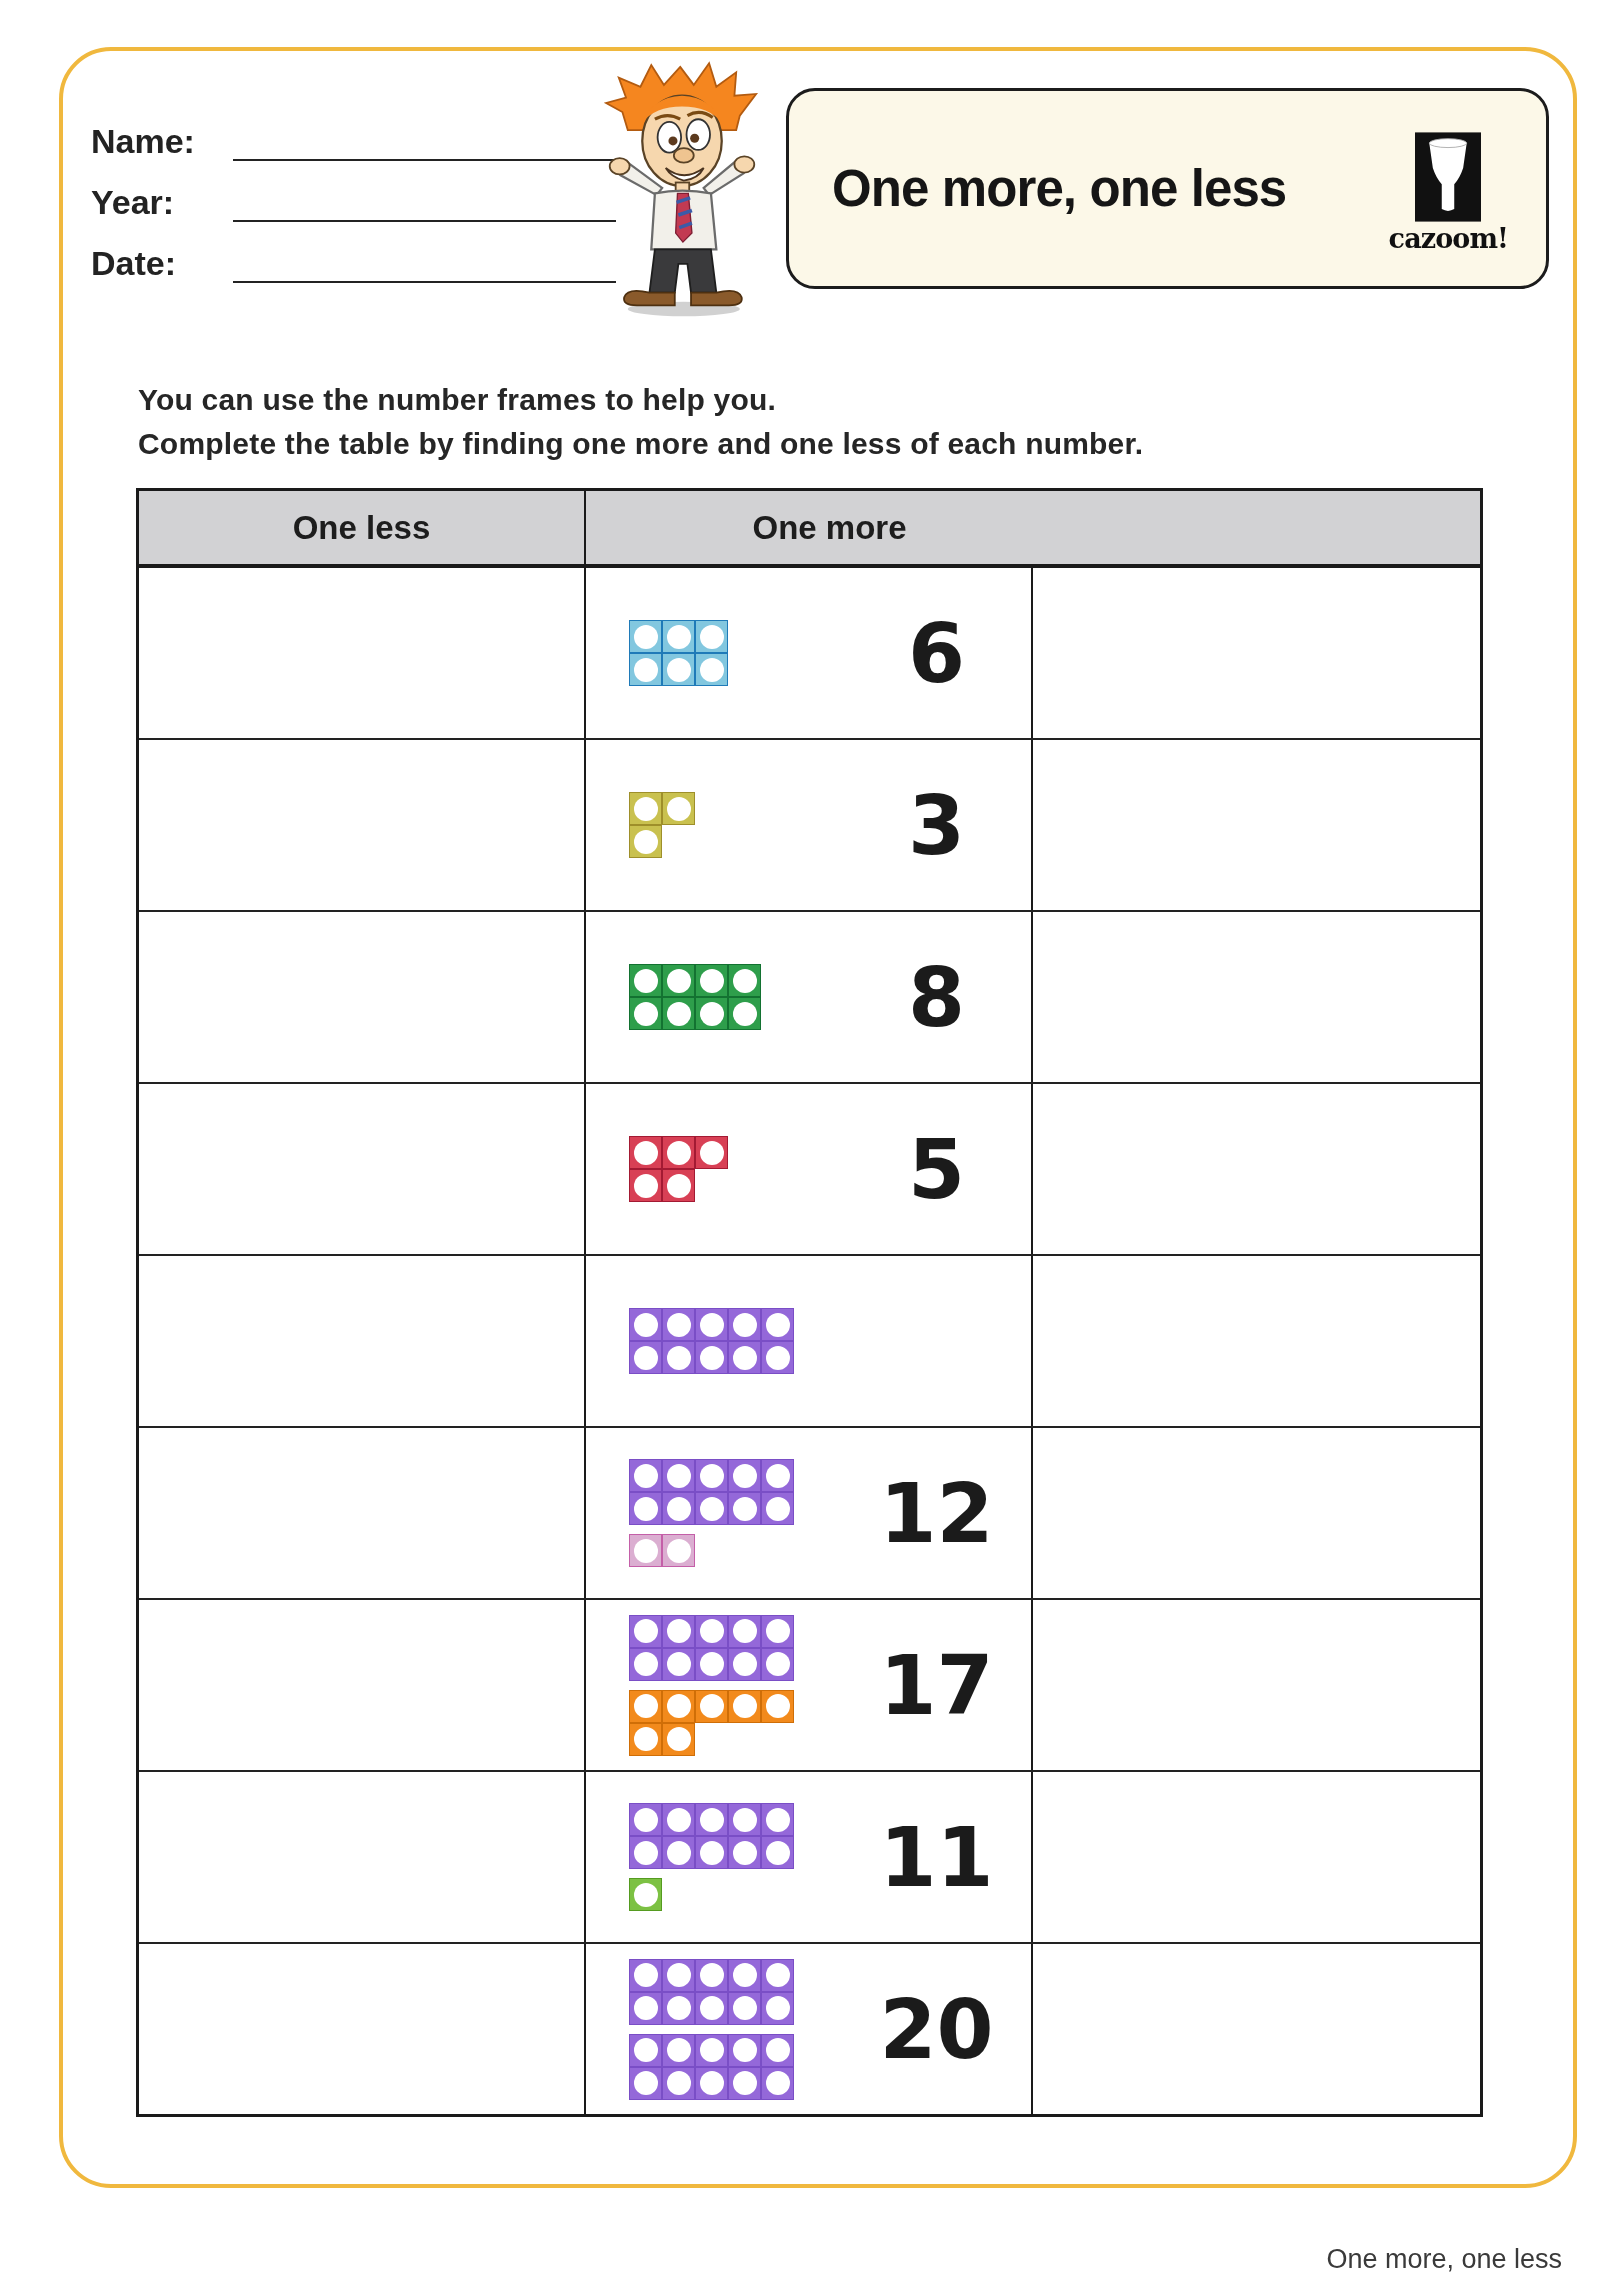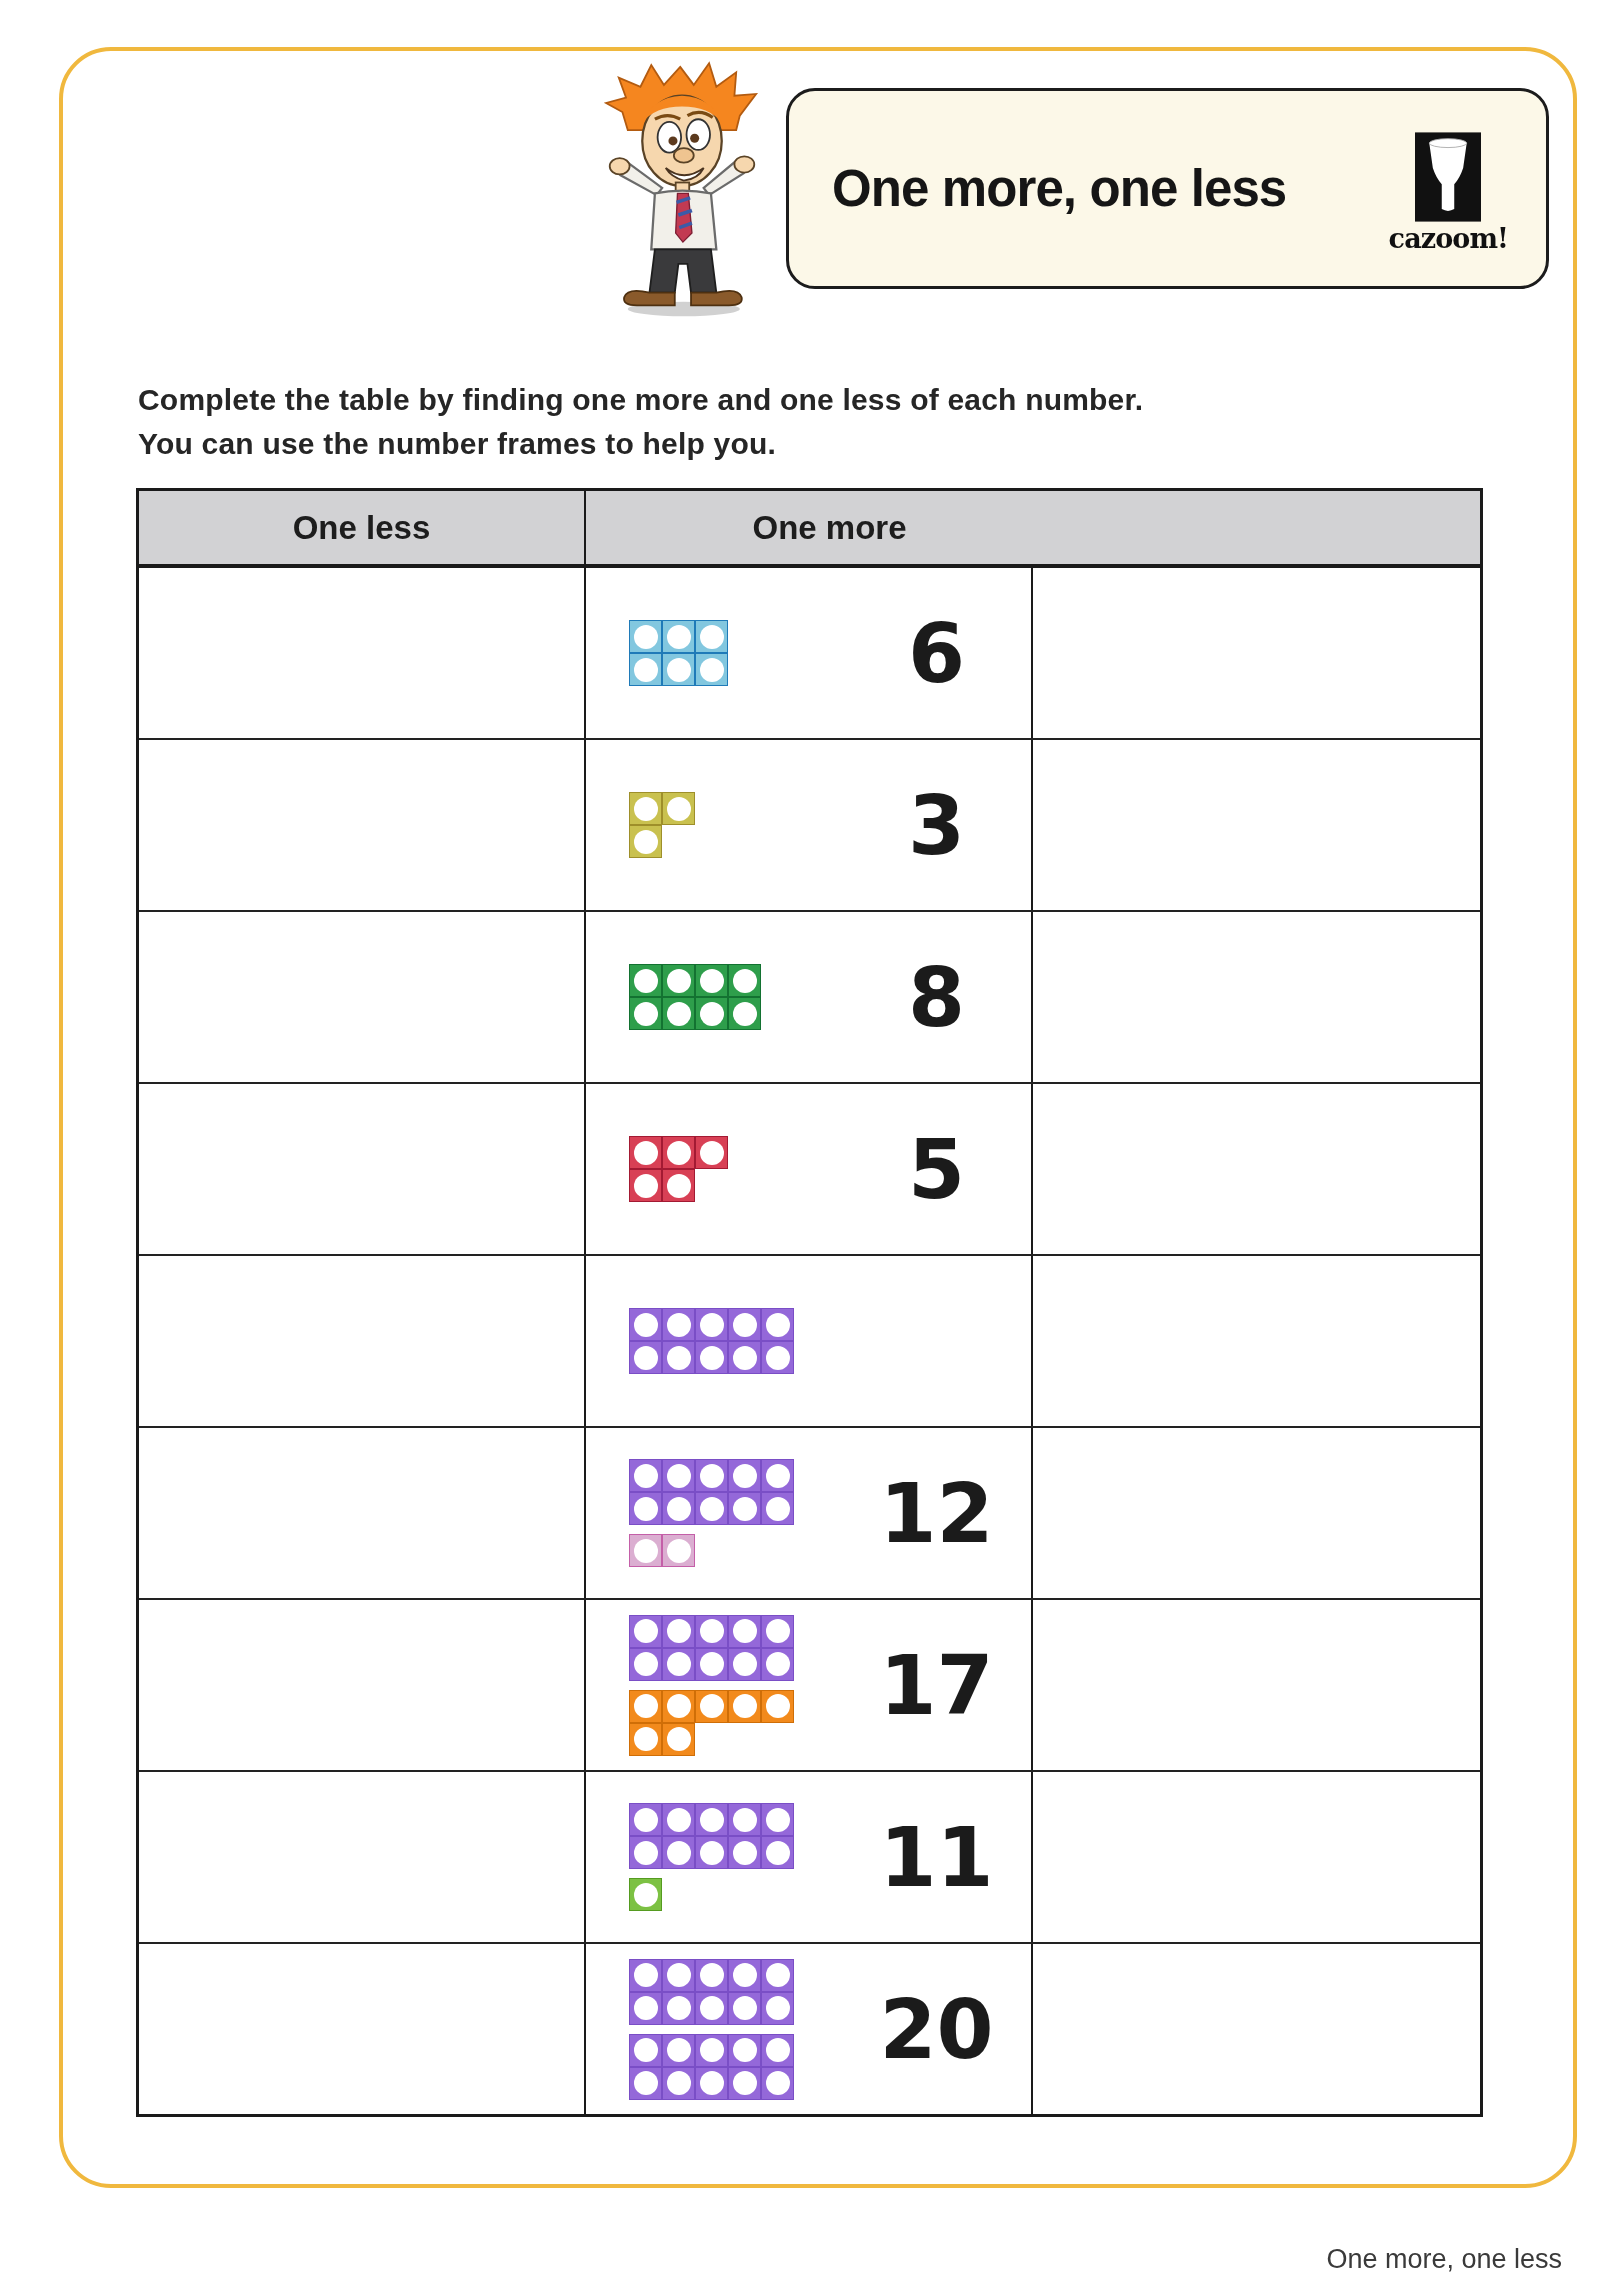--- a/index.html
+++ b/index.html
@@ -54,20 +54,34 @@
   .footer-left{position:absolute;left:68px;top:2209px;font-size:28px;color:#171717;line-height:38px;}
   .footer-left a{color:#1254C8;text-decoration:underline;}
   .footer-right{position:absolute;right:54px;top:2244px;font-size:27px;color:#3a3a3a;}
 </style>
 </head>
 <body>
 
 <div class="page">
   <div class="border-frame"></div>
 
+  <div class="fields">
+    <div class="field-row">
+      <span class="field-label">Name:</span>
+      <span class="field-line"></span>
+    </div>
+    <div class="field-row">
+      <span class="field-label">Year:</span>
+      <span class="field-line"></span>
+    </div>
+    <div class="field-row">
+      <span class="field-label">Date:</span>
+      <span class="field-line"></span>
+    </div>
+  </div>
 
   <svg class="character" viewBox="0 0 180 290">
     <ellipse cx="92" cy="280" rx="62" ry="8" fill="#000" opacity="0.18"></ellipse>
     <path d="M88,12 L103,32 L120,8 L128,34 L150,18 L148,44 L172,42 L154,66 L150,82 L30,82 L24,62 L6,52 L28,46 L20,24 L44,34 L56,10 L70,32 Z" fill="#F5861F" stroke="#B35B10" stroke-width="2"></path>
     <ellipse cx="90" cy="94" rx="44" ry="50" fill="#F6D7AE" stroke="#5a4326" stroke-width="2.5"></ellipse>
     <path d="M46,74 Q56,46 90,44 Q124,46 134,74 Q120,56 90,56 Q60,56 46,74 Z" fill="#F5861F"></path>
     <path d="M60,70 Q74,62 88,70" stroke="#7a4a13" stroke-width="3.5" fill="none"></path>
     <path d="M96,66 Q110,58 124,68" stroke="#7a4a13" stroke-width="3.5" fill="none"></path>
     <ellipse cx="76" cy="90" rx="13" ry="17" fill="#fff" stroke="#333" stroke-width="2"></ellipse>
     <ellipse cx="108" cy="87" rx="13" ry="17" fill="#fff" stroke="#333" stroke-width="2"></ellipse>
@@ -96,22 +110,22 @@
       <svg class="logo-box" viewBox="0 0 74 100">
         <rect width="74" height="100" fill="#111"></rect>
         <path d="M16,12 Q37,4 58,12 L54,40 Q50,52 44,58 L44,86 Q37,90 30,86 L30,58 Q24,52 20,40 Z" fill="#fff"></path>
         <ellipse cx="37" cy="12" rx="21" ry="5" fill="#fff" stroke="#aaa" stroke-width="1"></ellipse>
       </svg>
       <span class="logo-word">cazoom!</span>
     </div>
   </div>
 
   <div class="instructions">
+    <div>You can use the number frames to help you.</div>
     <div>Complete the table by finding one more and one less of each number.</div>
-    <div>You can use the number frames to help you.</div>
   </div>
 
   <div class="table">
     <div class="thead">
       <div class="th">One less</div>
       <div class="th">One more</div>
     </div>
     <div class="tbody" id="tbody">
         <div class="trow">
           <div class="td"></div>

